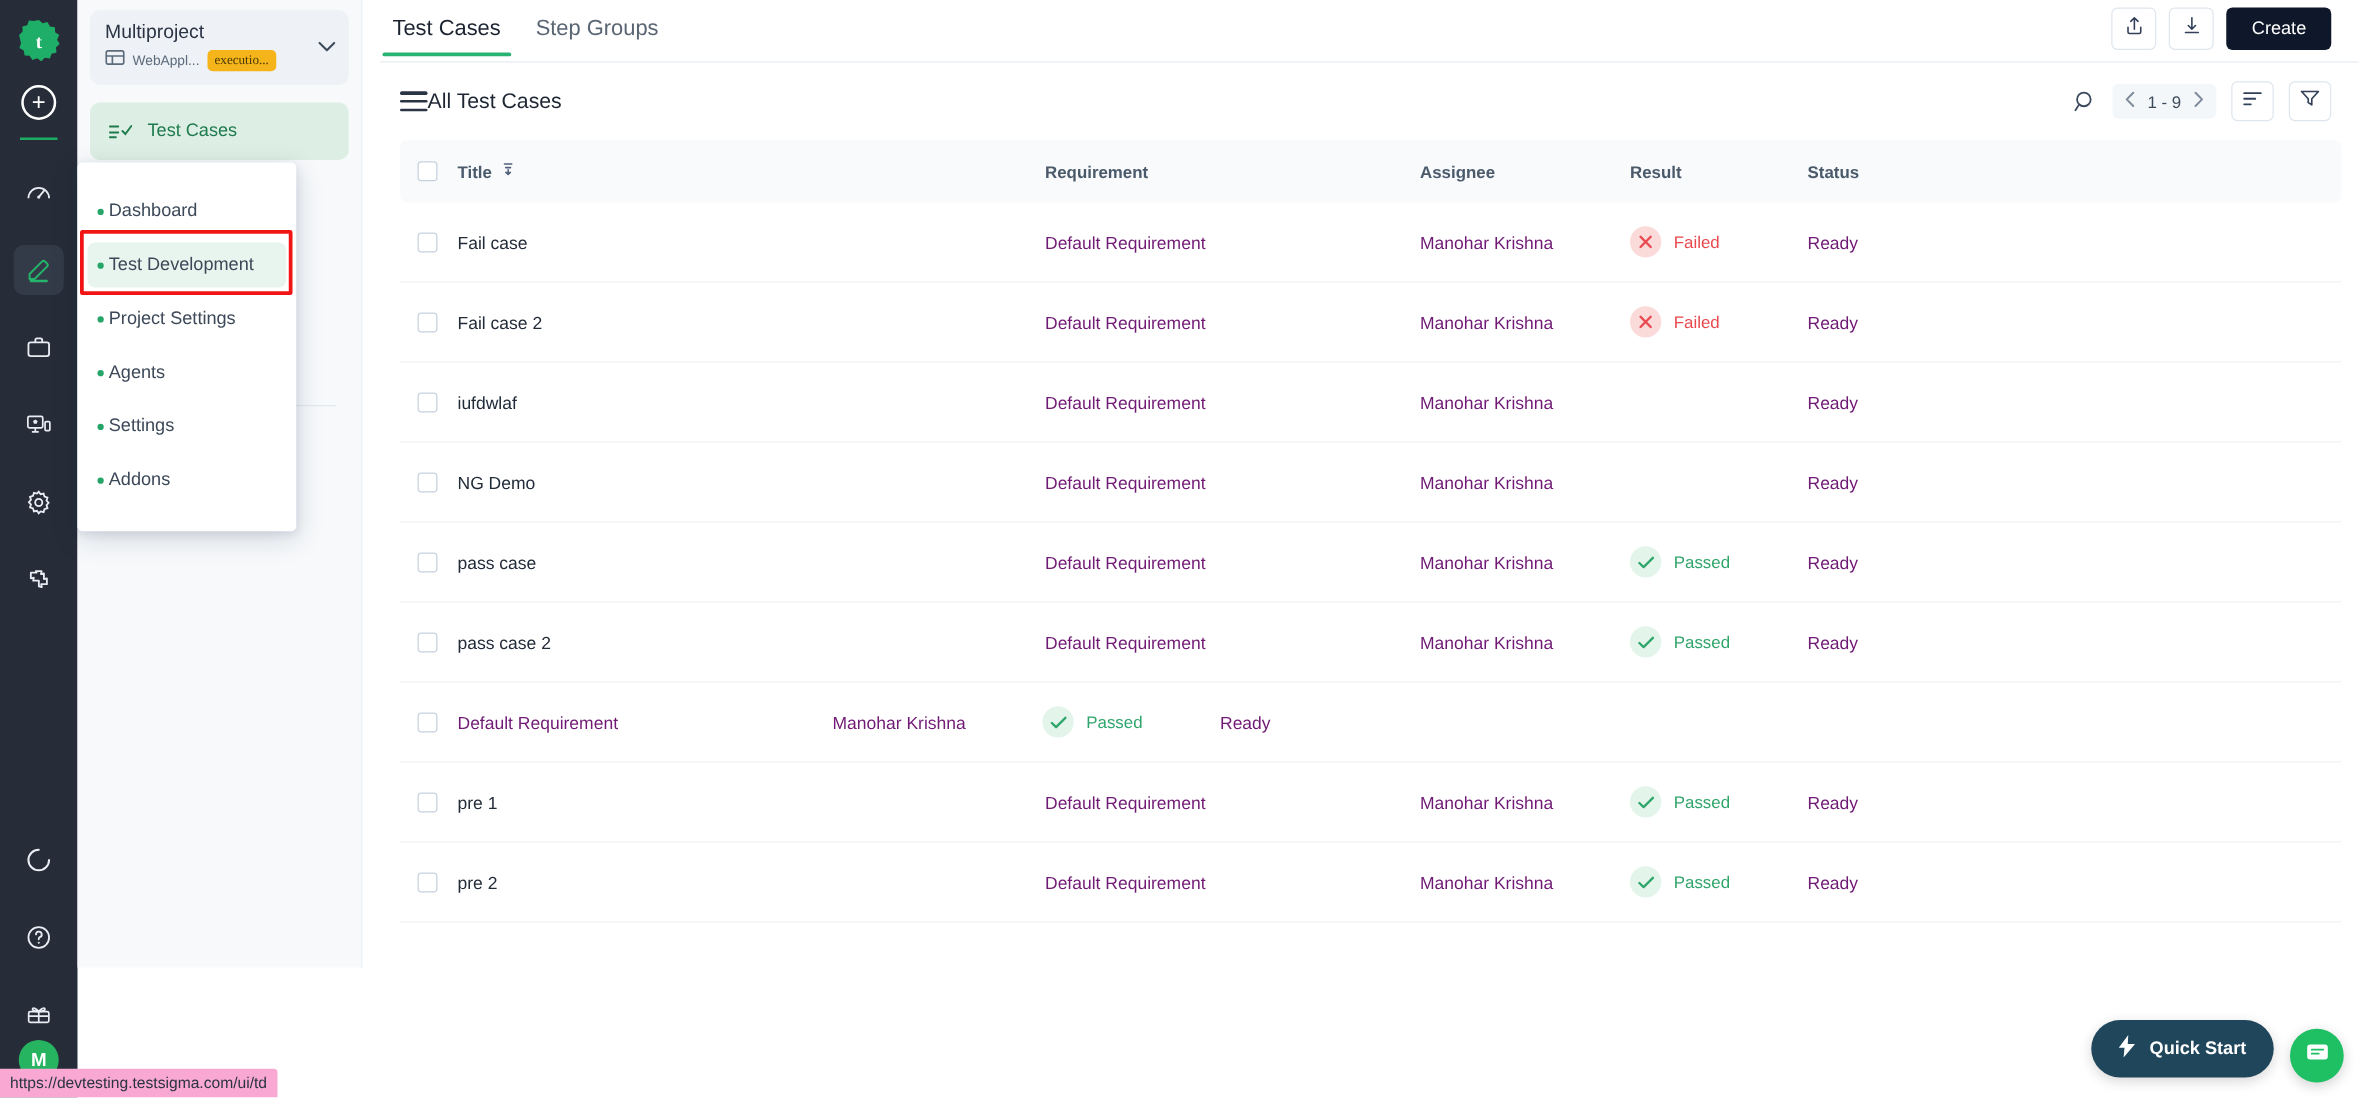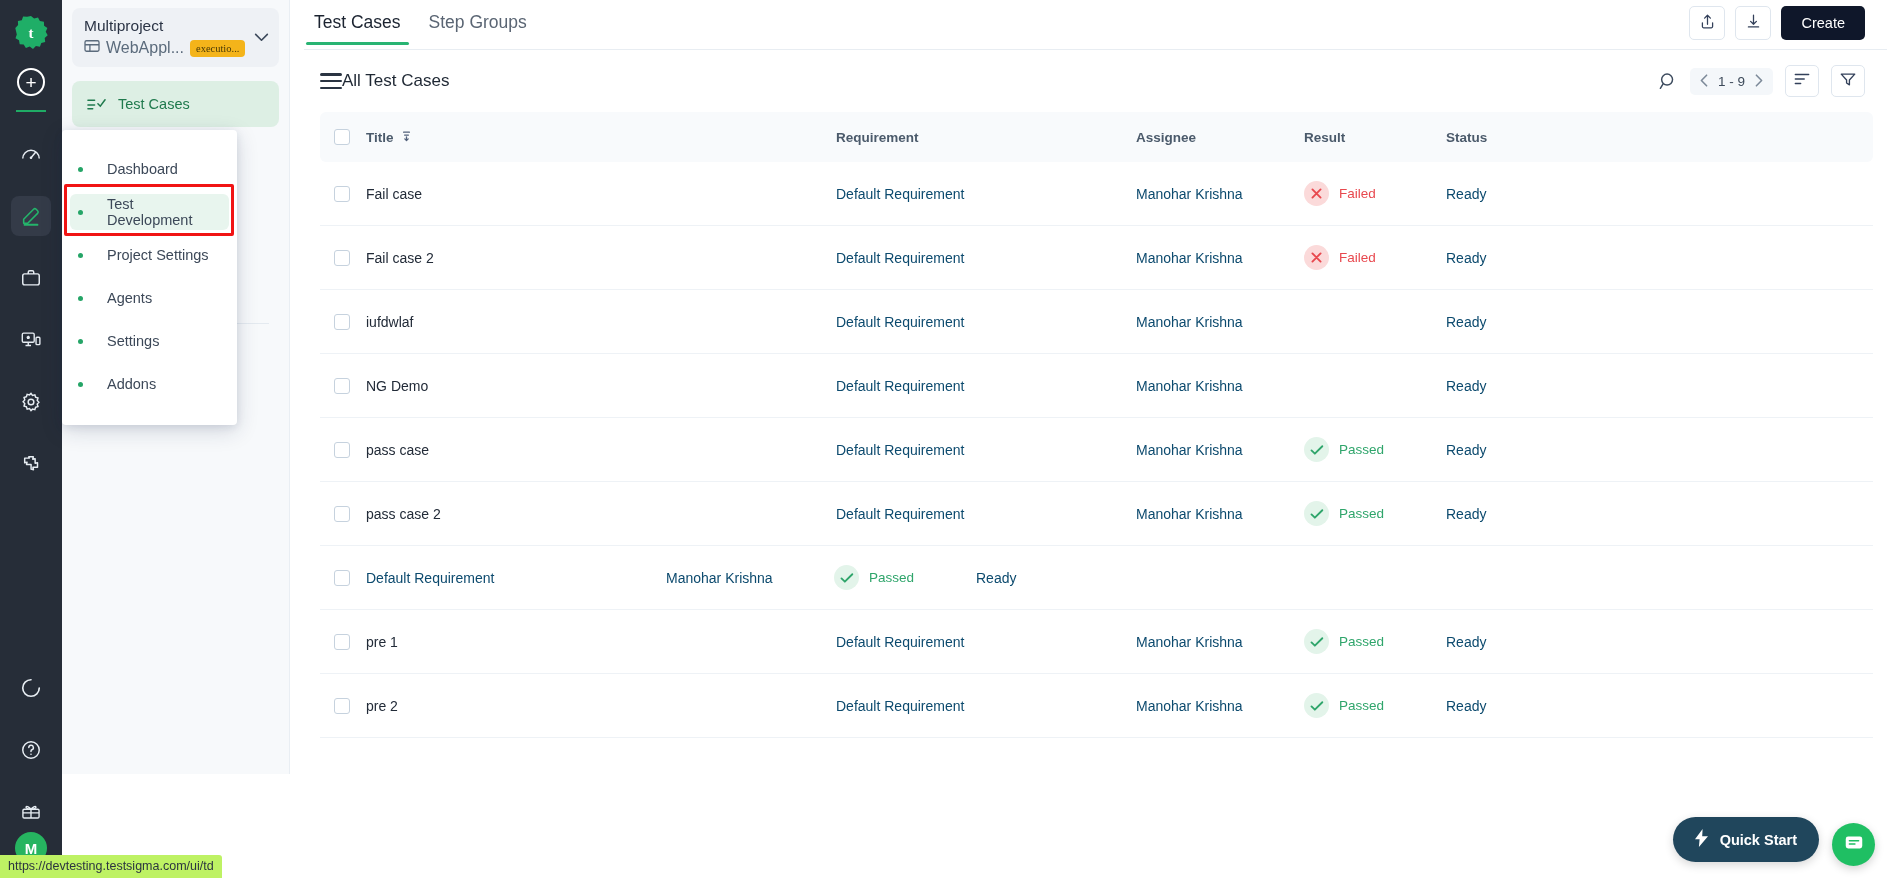--- a/index.html
+++ b/index.html
@@ -43,21 +43,21 @@
     padding: 8px 10px 0 10px;
   }
   .proj-card {
     background: #EEF1F5; border-radius: 8px; padding: 9px 10px 10px 12px;
     display: flex; align-items: center; gap: 6px;
   }
   .proj-left { flex: 1 1 auto; min-width: 0; }
   .proj-name { font-size: 15.5px; color: #2B3445; font-weight: 400;
     white-space: nowrap; overflow: hidden; text-overflow: ellipsis; }
   .proj-sub { display: flex; align-items: center; gap: 6px; margin-top: 4px; }
-  .proj-sub-text { font-size: 16px; color: #5B6B7C; white-space: nowrap;
+  .proj-sub-text { font-size: 11px; color: #5B6B7C; white-space: nowrap;
      overflow: hidden; text-overflow: ellipsis; max-width: 78px; }
   .badge-exec { background: #F4B41A; color: #4a3a06; font-size: 10.5px;
      border-radius: 4px; padding: 3px 6px; white-space: nowrap;
      overflow: hidden; text-overflow: ellipsis; max-width: 64px; font-family: Liberation Serif, serif; }
   .chev { color: #3d4a5c; font-size: 13px; flex: 0 0 auto; }
 
   .nav { margin-top: 14px; }
   .nav-item { display: flex; align-items: center; gap: 12px;
     height: 46px; padding: 0 14px; border-radius: 8px; cursor: pointer;
     color: #3C4858; font-size: 14.5px; }
@@ -68,21 +68,21 @@
   
   .dimmed { opacity: .45; }
 
   
   .flyout {
     position: absolute; left: 62px; top: 130px; width: 175px;
     background: #fff; border-radius: 4px;
     box-shadow: 0 6px 22px rgba(24,39,75,.16), 0 2px 8px rgba(24,39,75,.10);
     padding: 14px 0 16px 0; z-index: 40;
   }
-  .fly-item { display: flex; align-items: center; gap: 24px;
+  .fly-item { display: flex; align-items: center; gap: 4px;
     height: 36px; margin: 7px 8px; padding: 0 8px; border-radius: 6px;
     font-size: 14.5px; color: #3C4858; cursor: pointer; }
   .fly-item.active { background: #E8F5EE; }
   .dot { width: 5px; height: 5px; border-radius: 50%; background: #25a567; flex: 0 0 5px; }
   .hl-box {
     position: absolute; left: 64px; top: 184px; width: 170px; height: 52px;
     border: 3px solid #f11414; border-radius: 2px; z-index: 45; pointer-events: none;
   }
 
   
@@ -124,21 +124,21 @@
     border-bottom: 1px solid #EEF2F6; padding-left: 14px; }
   .c-check { flex: 0 0 32px; }
   .cbox { width: 16px; height: 16px; border: 1px solid #c6d2de; border-radius: 3px;
     background: #fff; cursor: pointer; }
   .c-title { flex: 0 0 470px; display:flex; align-items:center; gap: 6px; }
   .c-req { flex: 0 0 300px; }
   .c-assignee { flex: 0 0 168px; }
   .c-result { flex: 0 0 142px; display:flex; align-items:center; gap: 10px; }
   .c-status { flex: 1 1 auto; }
   .th { font-size: 13.5px; color: #4B5A6B; font-weight: 600; }
-  .td { font-size: 14px; color: #0c4a6e; }
+  .td { font-size: 14px; color: #701a75; }
   .td-title { font-size: 14px; color: #222B38; }
   .sort-ico { display:inline-block; margin-left: 2px; color:#51607a; }
 
   .res-badge { width: 25px; height: 25px; border-radius: 50%;
     display:flex; align-items:center; justify-content:center; flex: 0 0 25px; }
   .res-fail { background: #FBDADA; }
   .res-pass { background: #E3F4EA; }
   .res-text { font-size: 13.5px; }
   .res-text.fail { color: #E8484E; }
   .res-text.pass { color: #2FA56B; }
@@ -148,21 +148,21 @@
     background: #20465C; color: #fff; border-radius: 24px;
     padding: 12px 22px; display:flex; align-items:center; gap: 12px;
     font-size: 14.5px; font-weight: 600; cursor: pointer;
     box-shadow: 0 3px 10px rgba(0,0,0,.16); }
   .chatbub { position: absolute; right: 12px; bottom: 12px; width: 43px; height: 43px;
     border-radius: 50%; background: #1FBF63; display:flex; align-items:center;
     justify-content:center; cursor: pointer; box-shadow: 0 3px 10px rgba(0,0,0,.18); }
 
   
   .statusbar { position: absolute; left: 0; bottom: 0; z-index: 60;
-    background: #bef264; color: #2b3440; font-size: 12.5px;
+    background: #f9a8d4; color: #2b3440; font-size: 12.5px;
     padding: 4px 8px 5px 8px; border-top-right-radius: 3px; }
 </style>
 </head>
 <body>
 
 <div class="app">
 
   <div class="rail">
     <div class="rail-logo">
       <svg width="34" height="34" viewBox="0 0 34 34">

